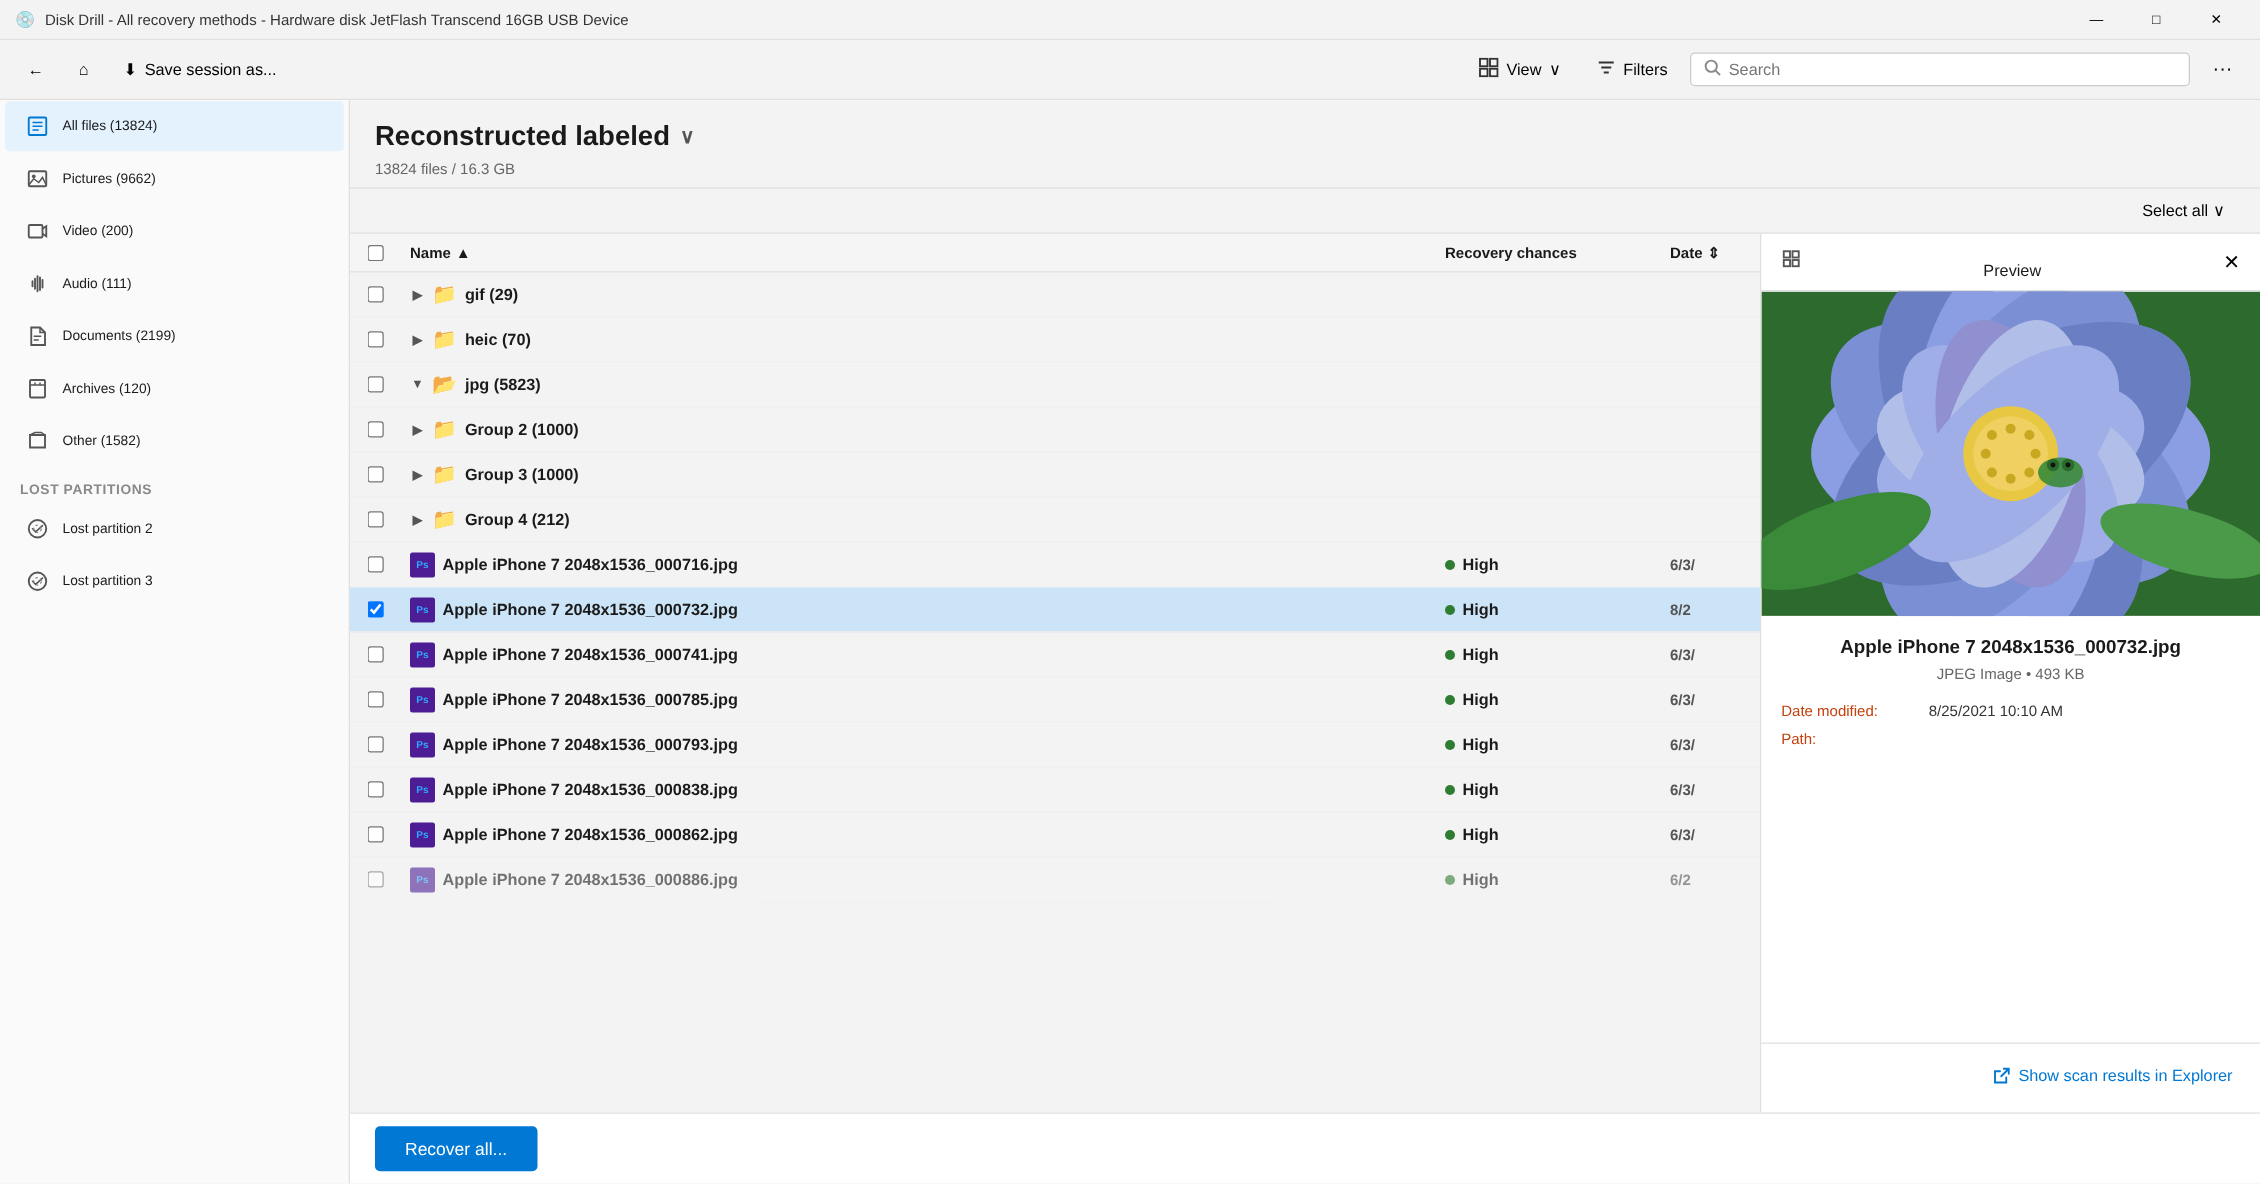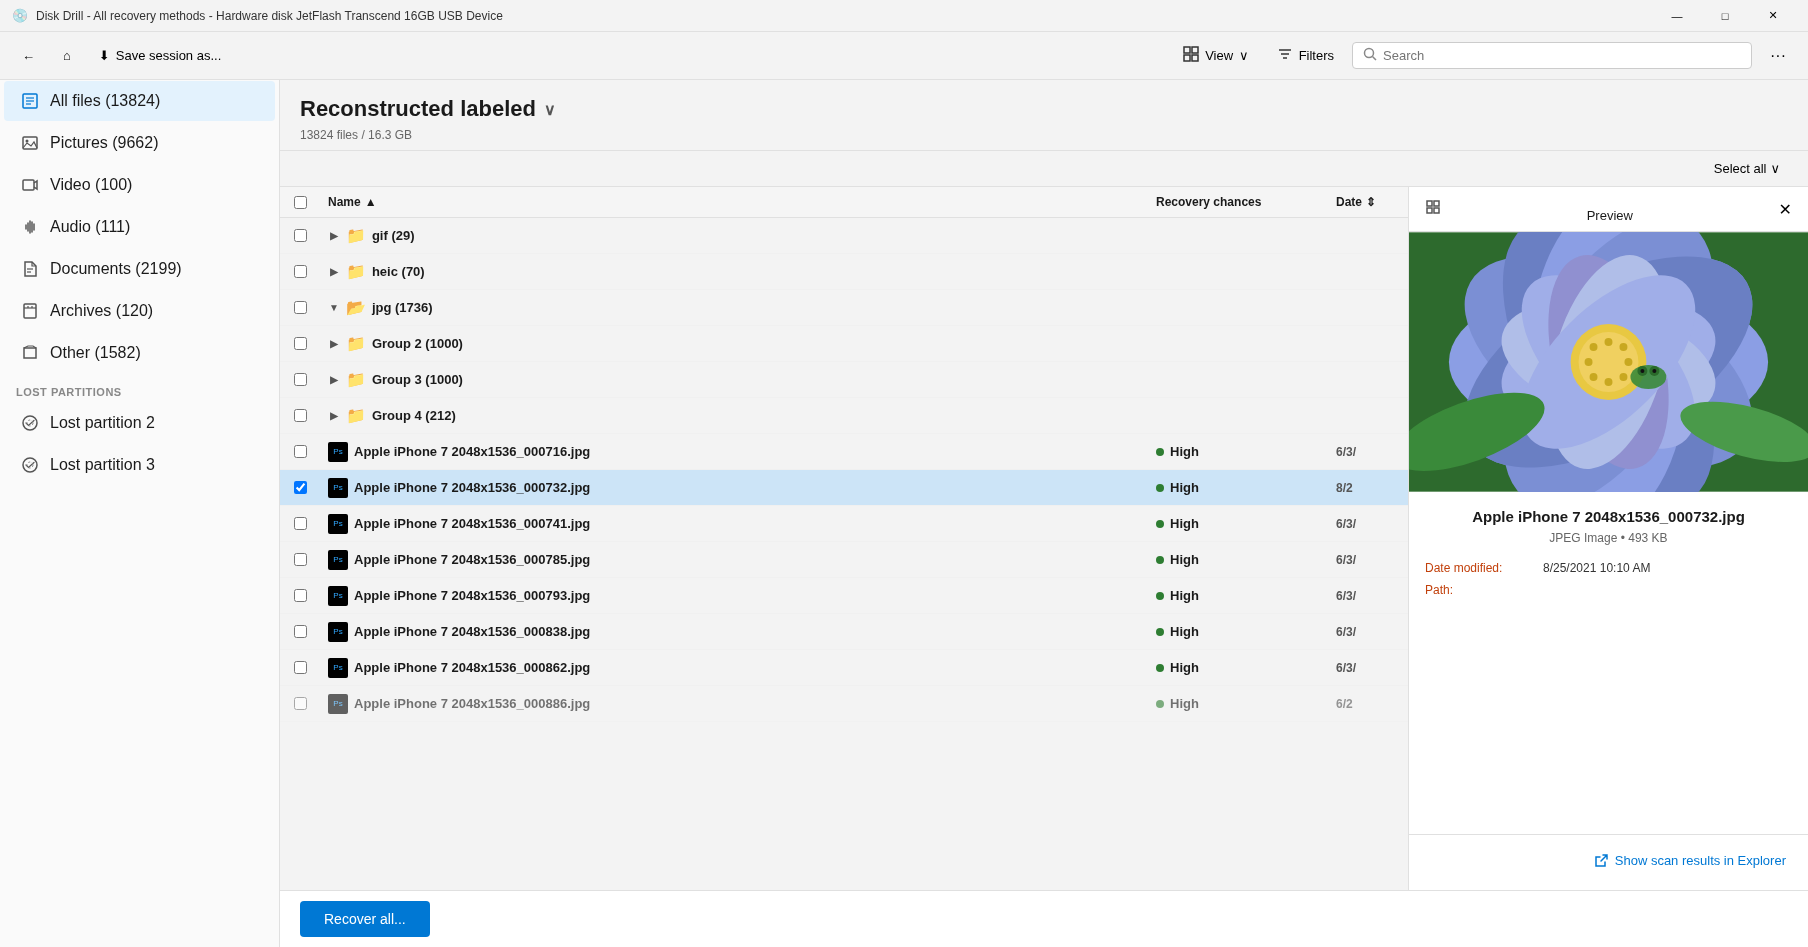--- a/index.html
+++ b/index.html
@@ -66,21 +66,21 @@
       flex-direction: column;
       overflow-y: auto;
       flex-shrink: 0;
     }
     .sidebar-item {
       display: flex; align-items: center; gap: 10px;
       padding: 10px 16px; cursor: pointer; border-radius: 4px; margin: 1px 4px;
     }
     .sidebar-item.active { background: #e3f2fd; }
     .sidebar-item-icon { width: 20px; height: 20px; display: flex; align-items: center; justify-content: center; color: #555; flex-shrink: 0; }
-    .sidebar-item-label { flex: 1; font-size: 16px; }
+    .sidebar-item-label { flex: 1; font-size: 11px; }
     .sidebar-section-label { font-size: 11px; color: #888; padding: 12px 16px 4px; font-weight: 600; text-transform: uppercase; letter-spacing: 0.5px; }
 
     
     .content-header {
       padding: 16px 20px 8px;
       border-bottom: 1px solid #e0e0e0;
       flex-shrink: 0;
     }
     .content-title {
       display: flex; align-items: center; gap: 8px; font-size: 22px; font-weight: 600; margin-bottom: 6px;
@@ -138,23 +138,23 @@
 
     
     .indent-1 { padding-left: 16px; }
     .indent-2 { padding-left: 32px; }
     .indent-3 { padding-left: 48px; }
 
     .folder-toggle { width: 12px; height: 12px; display: inline-flex; align-items: center; justify-content: center; font-size: 10px; color: #555; flex-shrink: 0; }
     .folder-icon { font-size: 16px; color: #f0a500; flex-shrink: 0; }
 
     .ps-icon {
-      width: 20px; height: 20px; background: #000000; border-radius: 2px;
+      width: 20px; height: 20px; background: #4c1d95; border-radius: 2px;
       display: flex; align-items: center; justify-content: center;
-      font-size: 8px; font-weight: 400; color: #31a8ff; flex-shrink: 0;
+      font-size: 8px; font-weight: 700; color: #31a8ff; flex-shrink: 0;
     }
 
     .recovery-dot { width: 8px; height: 8px; border-radius: 50%; background: #2e7d32; flex-shrink: 0; }
     .recovery-text { font-size: 13px; }
 
     
     .preview-panel {
       width: 400px;
       flex-shrink: 0;
       border-left: 1px solid #e0e0e0;
@@ -291,21 +291,21 @@
       </span>
       <span class="sidebar-item-label">Pictures (9662)</span>
     </div>
     <div class="sidebar-item">
       <span class="sidebar-item-icon">
         <svg width="18" height="18" viewBox="0 0 18 18">
             <rect x="2" y="4" width="11" height="10" rx="1" stroke="#555" stroke-width="1.5" fill="none"></rect>
             <polyline points="13,7 16,5 16,13 13,11" stroke="#555" stroke-width="1.5" fill="none"></polyline>
           </svg>
       </span>
-      <span class="sidebar-item-label">Video (100)</span>
+      <span class="sidebar-item-label">Video (200)</span>
     </div>
     <div class="sidebar-item">
       <span class="sidebar-item-icon">
         <svg width="18" height="18" viewBox="0 0 18 18">
             <path d="M7 5v8M9 3v12M5 7v4M11 4v10M13 6v6" stroke="#555" stroke-width="1.5" stroke-linecap="round"></path>
           </svg>
       </span>
       <span class="sidebar-item-label">Audio (111)</span>
     </div>
     <div class="sidebar-item">
@@ -427,21 +427,21 @@
           <div class="col-date"></div>
         </div>
 
         <div class="file-row">
           <div class="col-check">
               <input type="checkbox" style="">
             </div>
           <div class="col-name indent-1">
             <span class="folder-toggle">▼</span>
             <span class="folder-icon">📂</span>
-            <span>jpg (1736)</span>
+            <span>jpg (5823)</span>
           </div>
           <div class="col-recovery"></div>
           <div class="col-date"></div>
         </div>
 
         <div class="file-row">
           <div class="col-check">
               <input type="checkbox" style="">
             </div>
           <div class="col-name indent-2">

